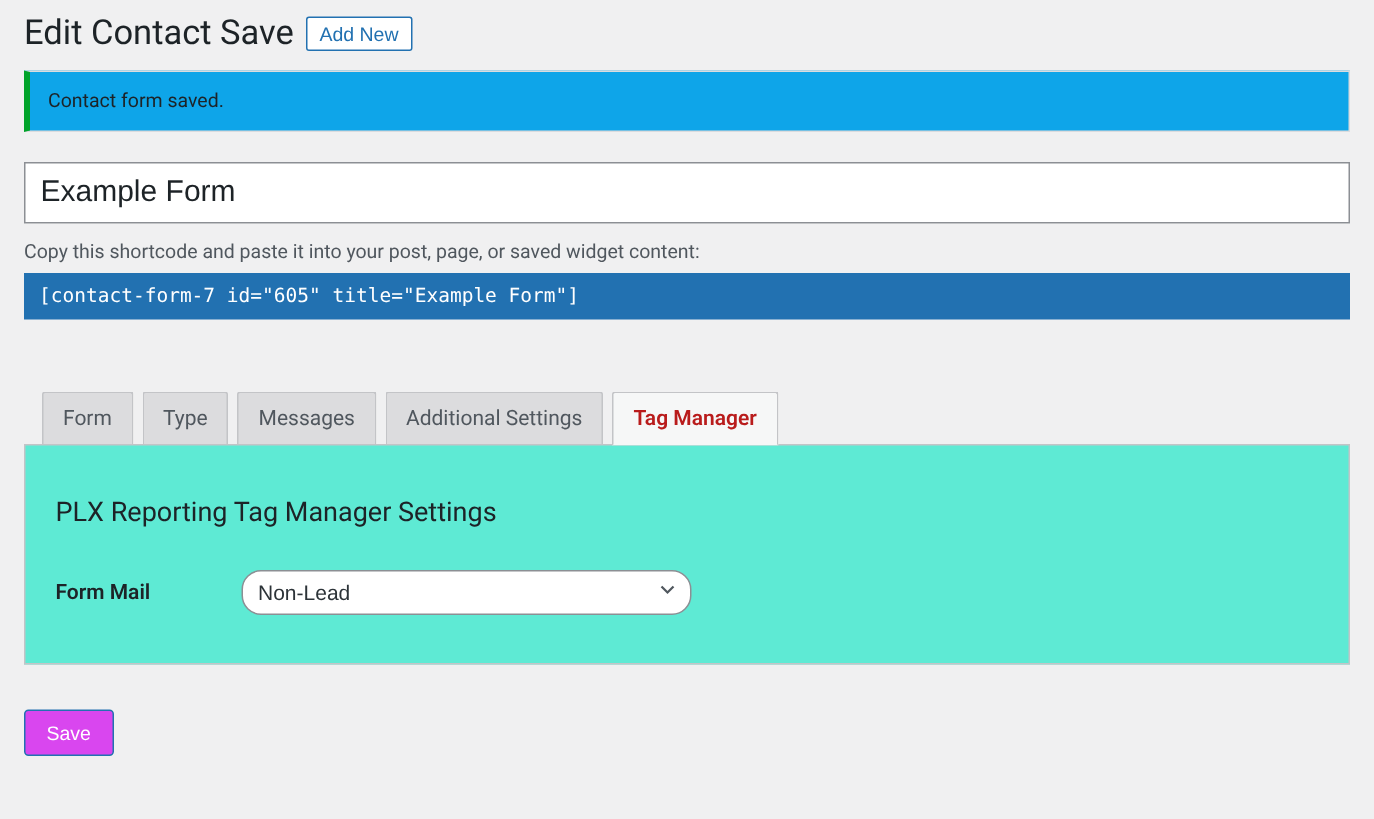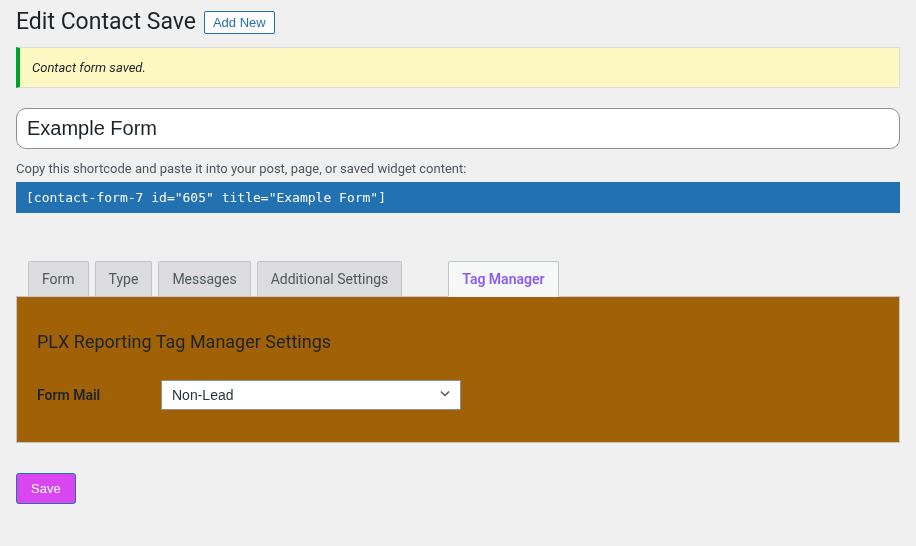--- a/index.html
+++ b/index.html
@@ -35,34 +35,33 @@
     border-radius: 2px;
     background: #fff;
     color: #2271b1;
     font-size: 13px;
     font-weight: 400;
     cursor: pointer;
     position: relative;
     top: 1px;
   }
   .notice {
-    background: #fef9c3;
+    background: #0ea5e9;
     border: 1px solid #dcdcde;
     border-left: 4px solid #00a32a;
     padding: 12px;
     margin-bottom: 20px;
     font-size: 13px;
-    font-style: italic;
   }
   .title-input {
     width: 100%;
     padding: 8px 10px;
     font-size: 20px;
     border: 1px solid #8c8f94;
-    border-radius: 10px;
+    border-radius: 0;
     background: #fff;
     color: #1d2327;
     outline: none;
   }
   .title-wrap {
     margin-bottom: 12px;
   }
   .shortcode-label {
     font-size: 13px;
     color: #50575e;
@@ -92,30 +91,29 @@
     border: 1px solid #c3c4c7;
     border-bottom: none;
     border-radius: 2px 2px 0 0;
     font-size: 14px;
     color: #50575e;
     cursor: pointer;
   }
   .tab.active {
     background: #f6f7f7;
     border-color: #c3c4c7;
-    color: #8b5cf6;
+    color: #b91c1c;
     font-weight: 600;
     border-bottom: 1px solid #f6f7f7;
     margin-bottom: -1px;
     z-index: 1;
     position: relative;
-    margin-left: 40px;
   }
   .panel {
-    background: #a16207;
+    background: #5eead4;
     border: 1px solid #c3c4c7;
     padding: 24px 20px 32px 20px;
   }
   .panel h2 {
     font-size: 18px;
     font-weight: 400;
     margin: 10px 0 28px 0;
     color: #1d2327;
   }
   .form-row {
@@ -129,21 +127,21 @@
   }
   .select-wrap {
     position: relative;
     width: 300px;
   }
   select {
     width: 100%;
     padding: 6px 28px 6px 10px;
     font-size: 14px;
     border: 1px solid #8c8f94;
-    border-radius: 1px;
+    border-radius: 13px;
     background: #fff;
     color: #2c3338;
     appearance: none;
     -webkit-appearance: none;
     cursor: pointer;
   }
   .select-caret {
     position: absolute;
     right: 10px;
     top: 50%;

